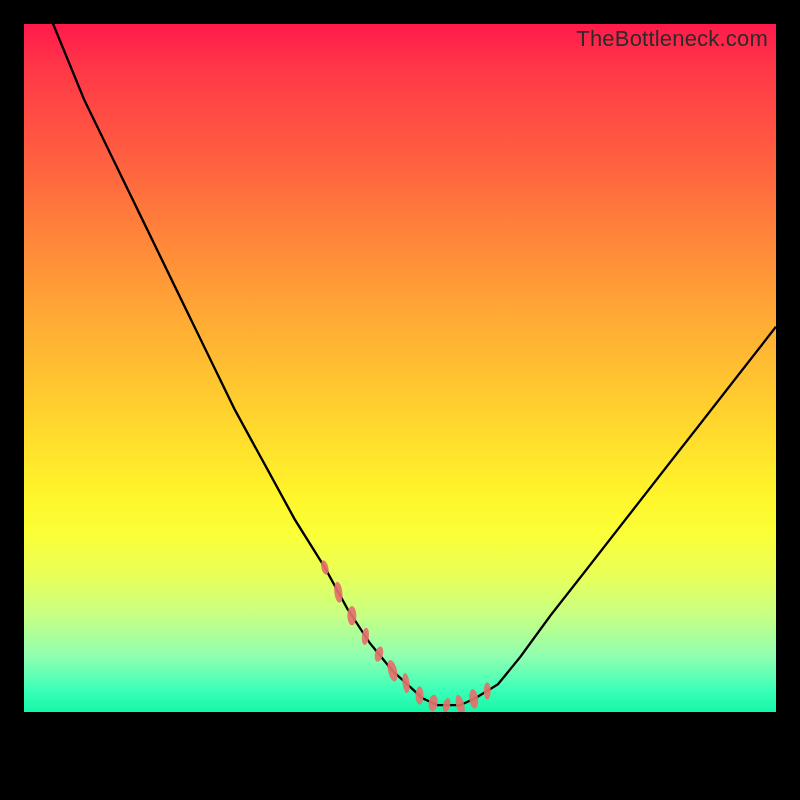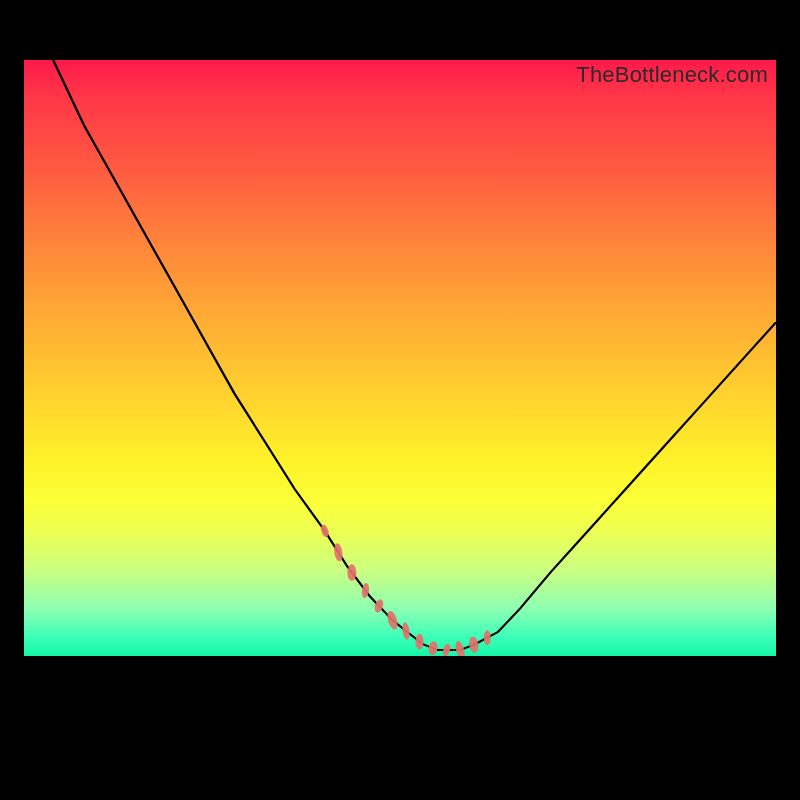--- a/index.html
+++ b/index.html
@@ -15,38 +15,37 @@
     position: relative;
     width: 800px;
     height: 800px;
     background: #000;
   }
   .plot-area {
     position: absolute;
     left: 24px;
     top: 24px;
     width: 752px;
-    height: 596px;
+    height: 688px;
     overflow: hidden;
     background: linear-gradient(to bottom,
       #ff1a4b 0%,
       #ff3648 6%,
       #ff5a41 18%,
       #ff823b 30%,
       #ffa835 42%,
       #ffce2f 55%,
       #fff42a 68%,
       #fbff37 74%,
       #e9ff58 80%,
       #c7ff84 86%,
       #8effb2 92%,
       #39ffb8 97%,
       #15f7a8 100%
     );
-    margin-top: 36px;
   }
   .watermark {
     position: absolute;
     top: 2px;
     right: 8px;
     color: #2b2b2b;
     font-size: 22px;
     font-weight: 500;
     letter-spacing: 0.2px;
     font-family: Arial, Helvetica, sans-serif;

